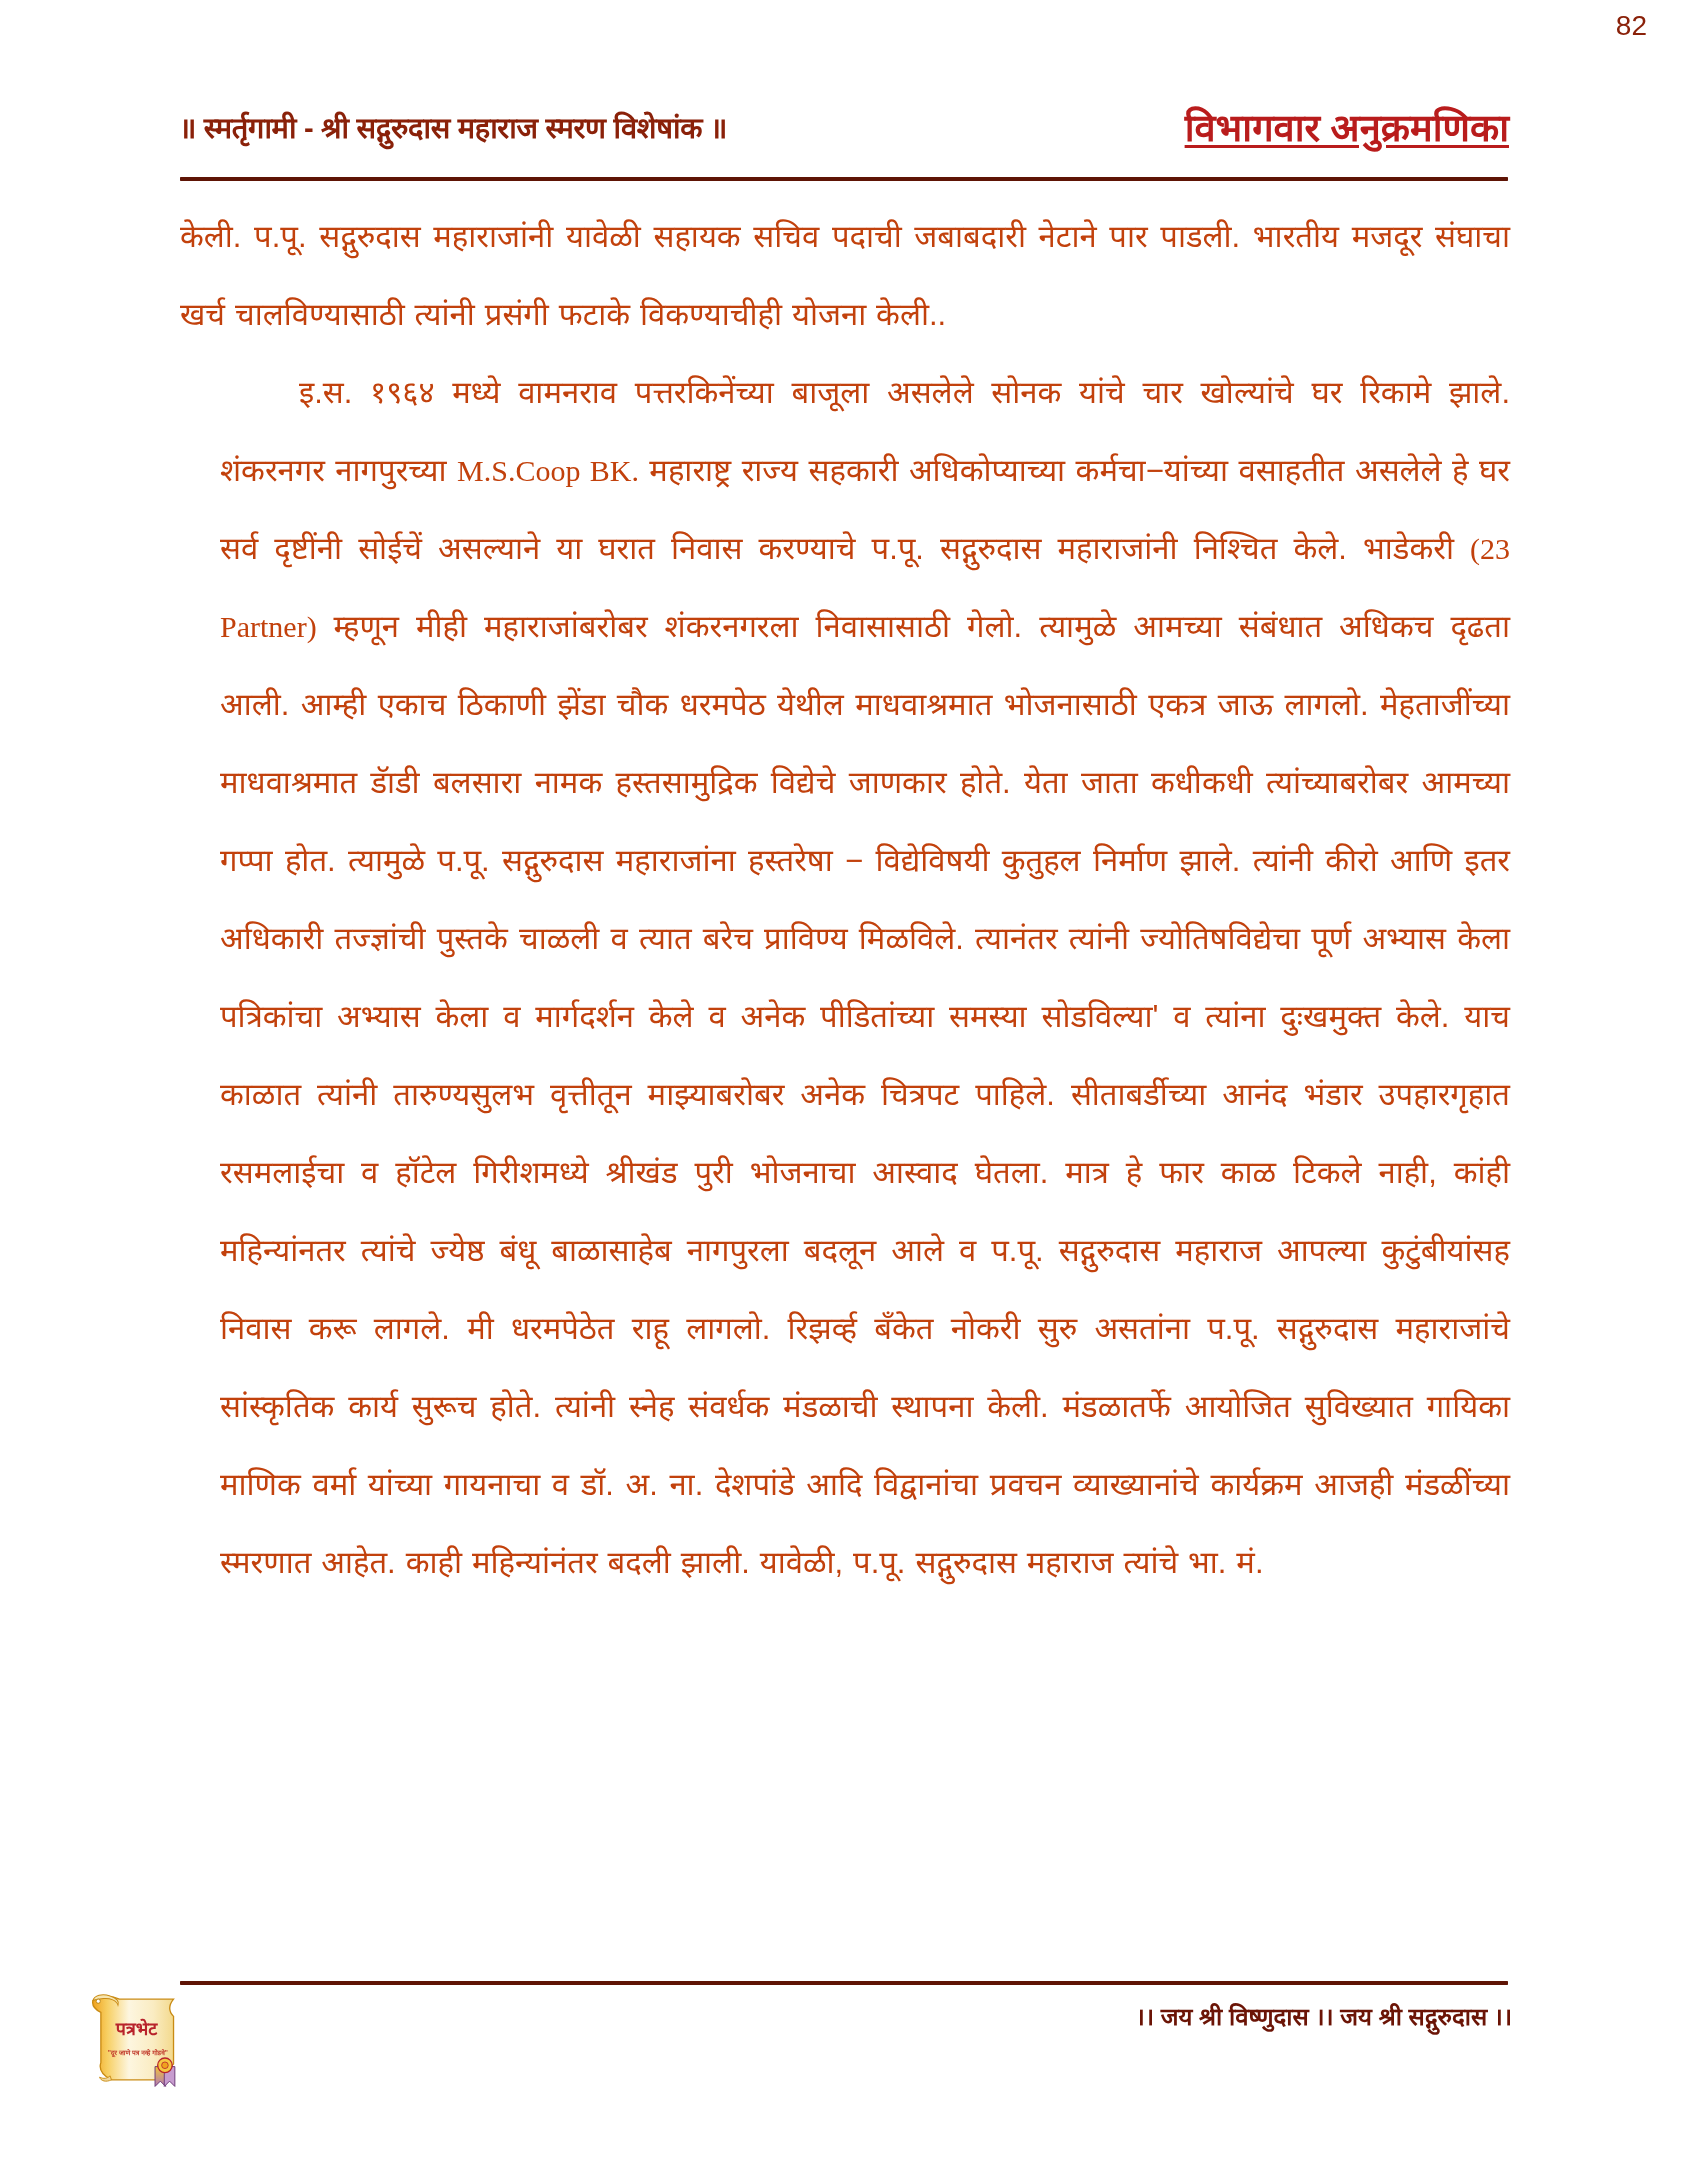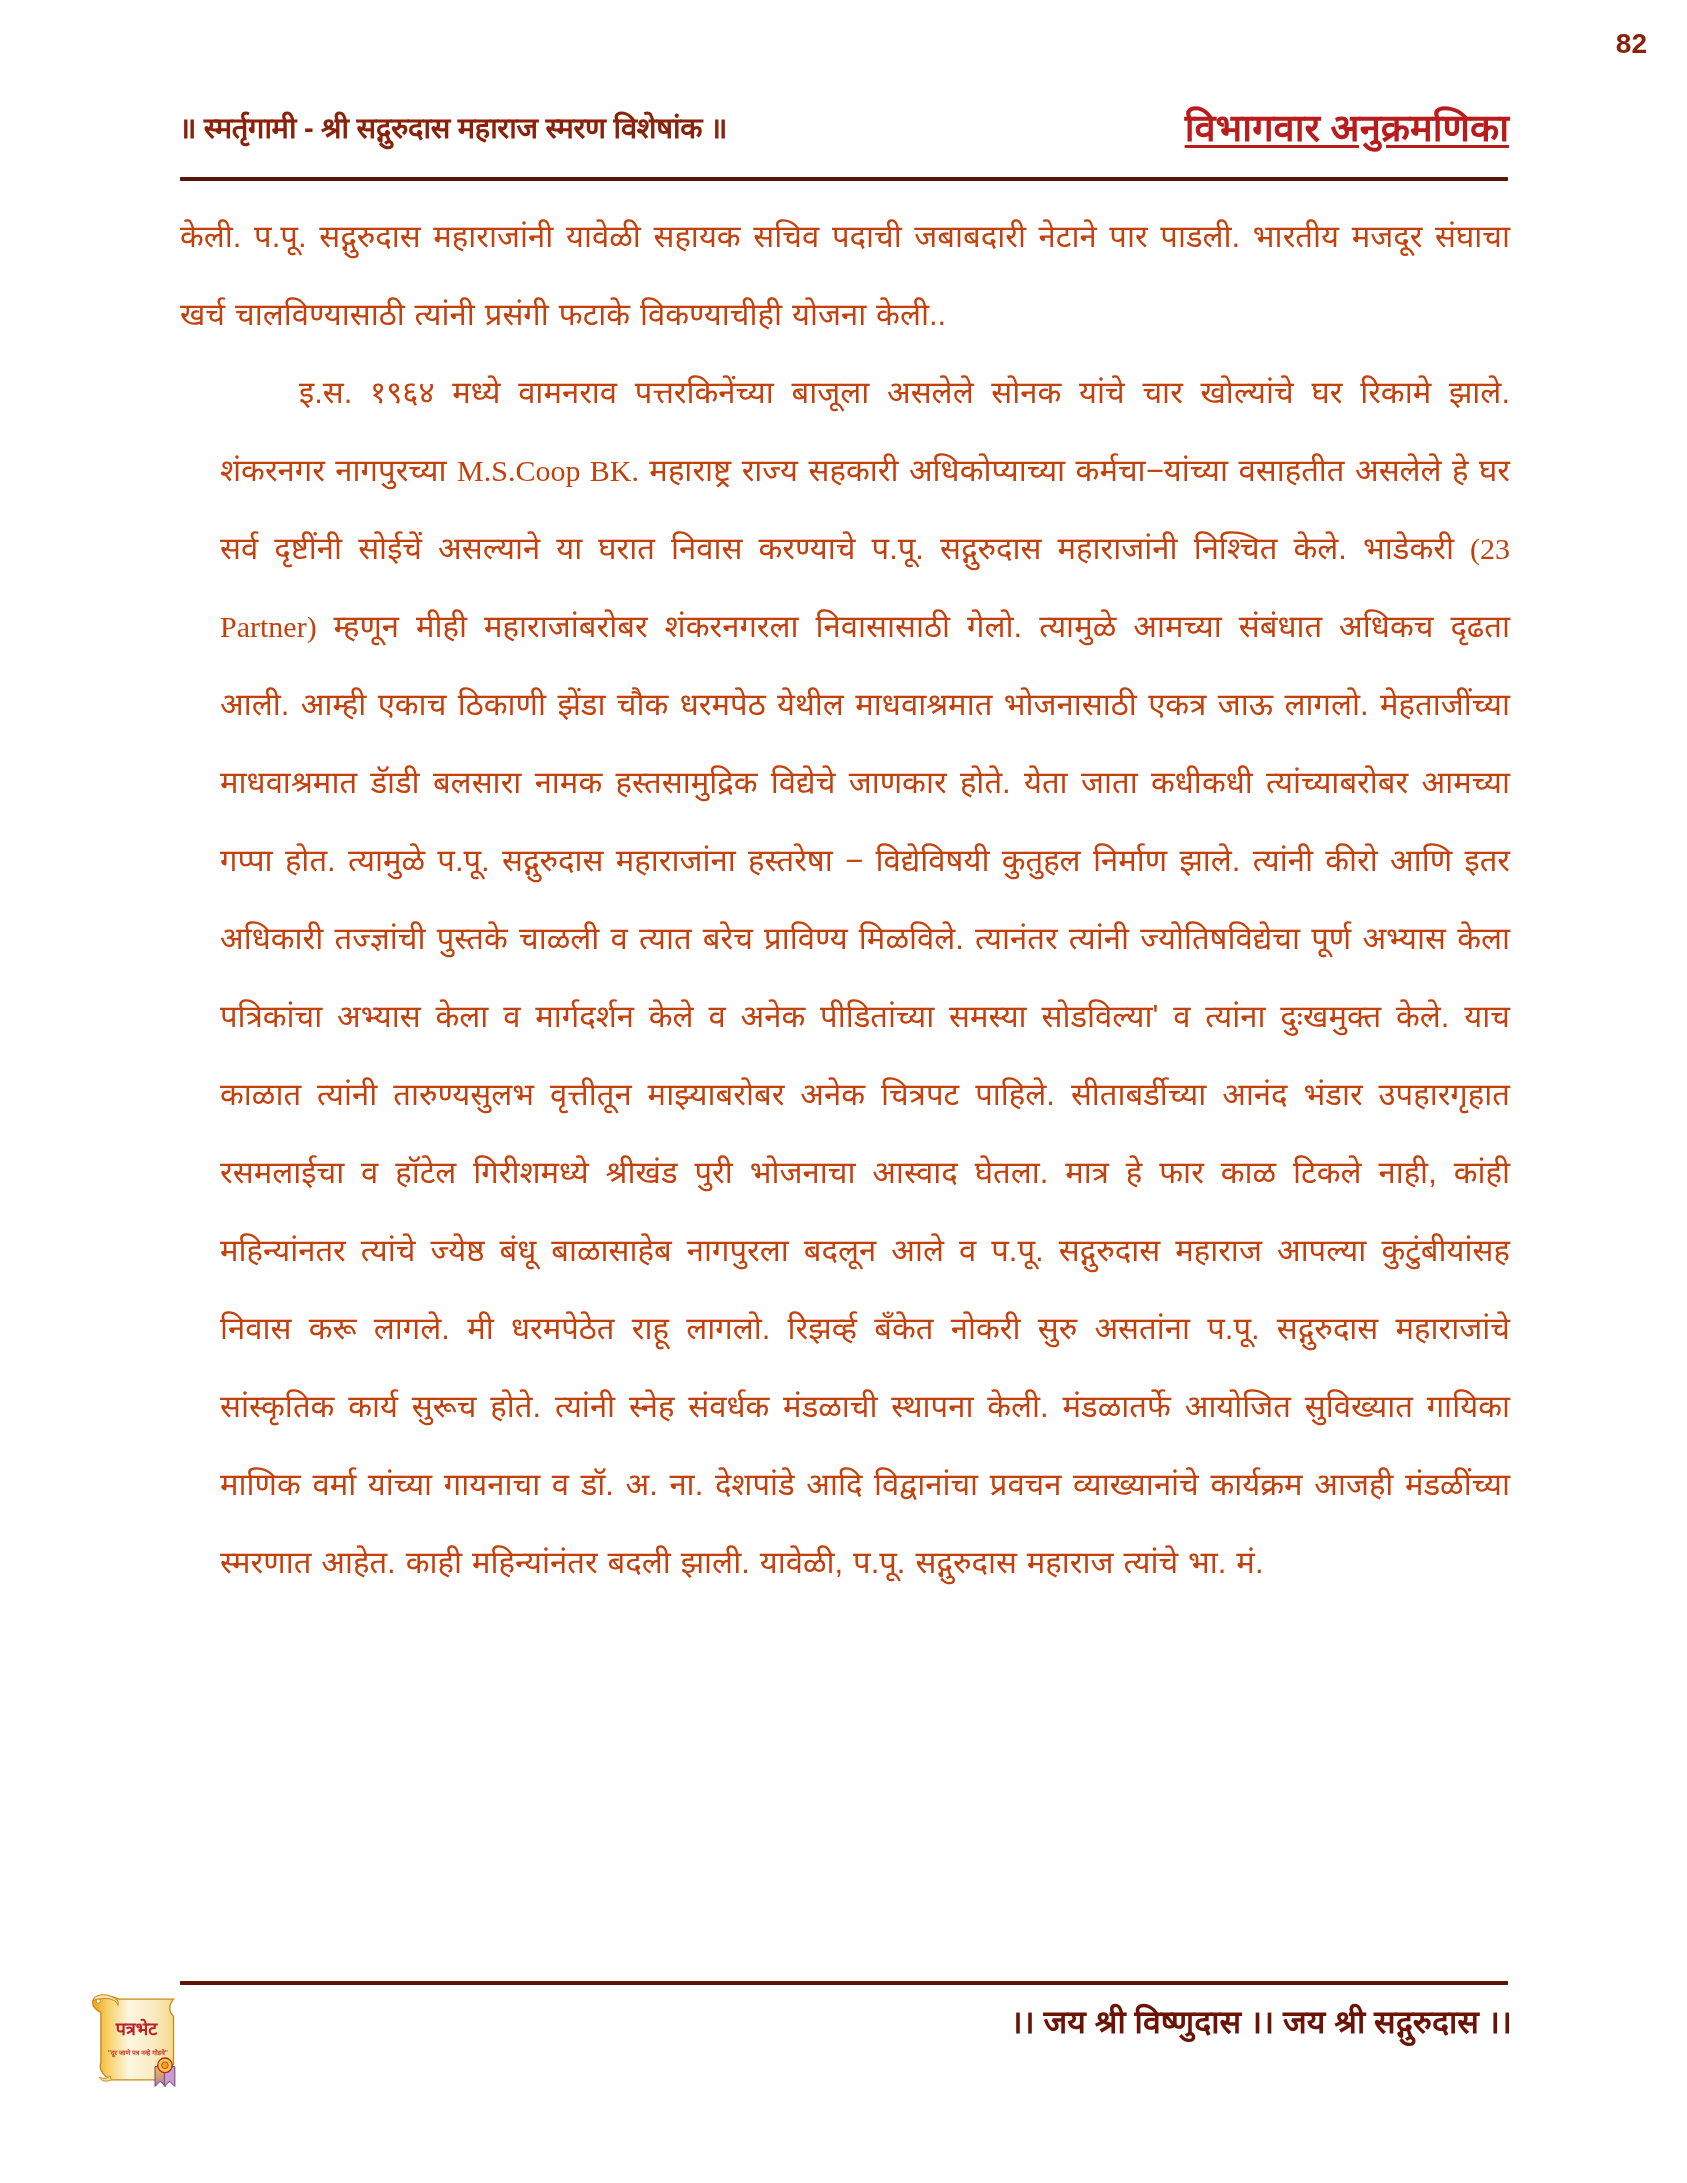--- a/index.html
+++ b/index.html
@@ -44,25 +44,25 @@
     font-family: "Liberation Sans", "DejaVu Sans", sans-serif;
     text-decoration: underline;
     text-underline-offset: 4px;
     white-space: nowrap;
     margin-left: 63px;
     cursor: pointer;
   }
   .header-pageno {
     color: #8a2109;
     font-size: 28px;
-    font-weight: bold;
+    font-weight: normal;
     font-family: "Liberation Sans", "DejaVu Sans", sans-serif;
     position: absolute;
     right: 40px;
-    top: 28px;
+    top: 10px;
   }
 
   .rule-top {
     position: absolute;
     left: 180px;
     top: 177px;
     width: 1328px;
     height: 4px;
     background: #5e1405;
     border-radius: 0.7px;
@@ -104,21 +104,21 @@
     background: #5e1405;
     border-radius: 0.7px;
   }
   .footer-text {
     position: absolute;
     left: 0;
     top: 1999px;
     width: 1512px;
     text-align: right;
     color: #6b1406;
-    font-size: 32px;
+    font-size: 24px;
     font-weight: bold;
     font-family: "Liberation Sans", "DejaVu Sans", sans-serif;
     white-space: nowrap;
   }
 
   
   .logo {
     position: absolute;
     left: 81px;
     top: 1986px;

